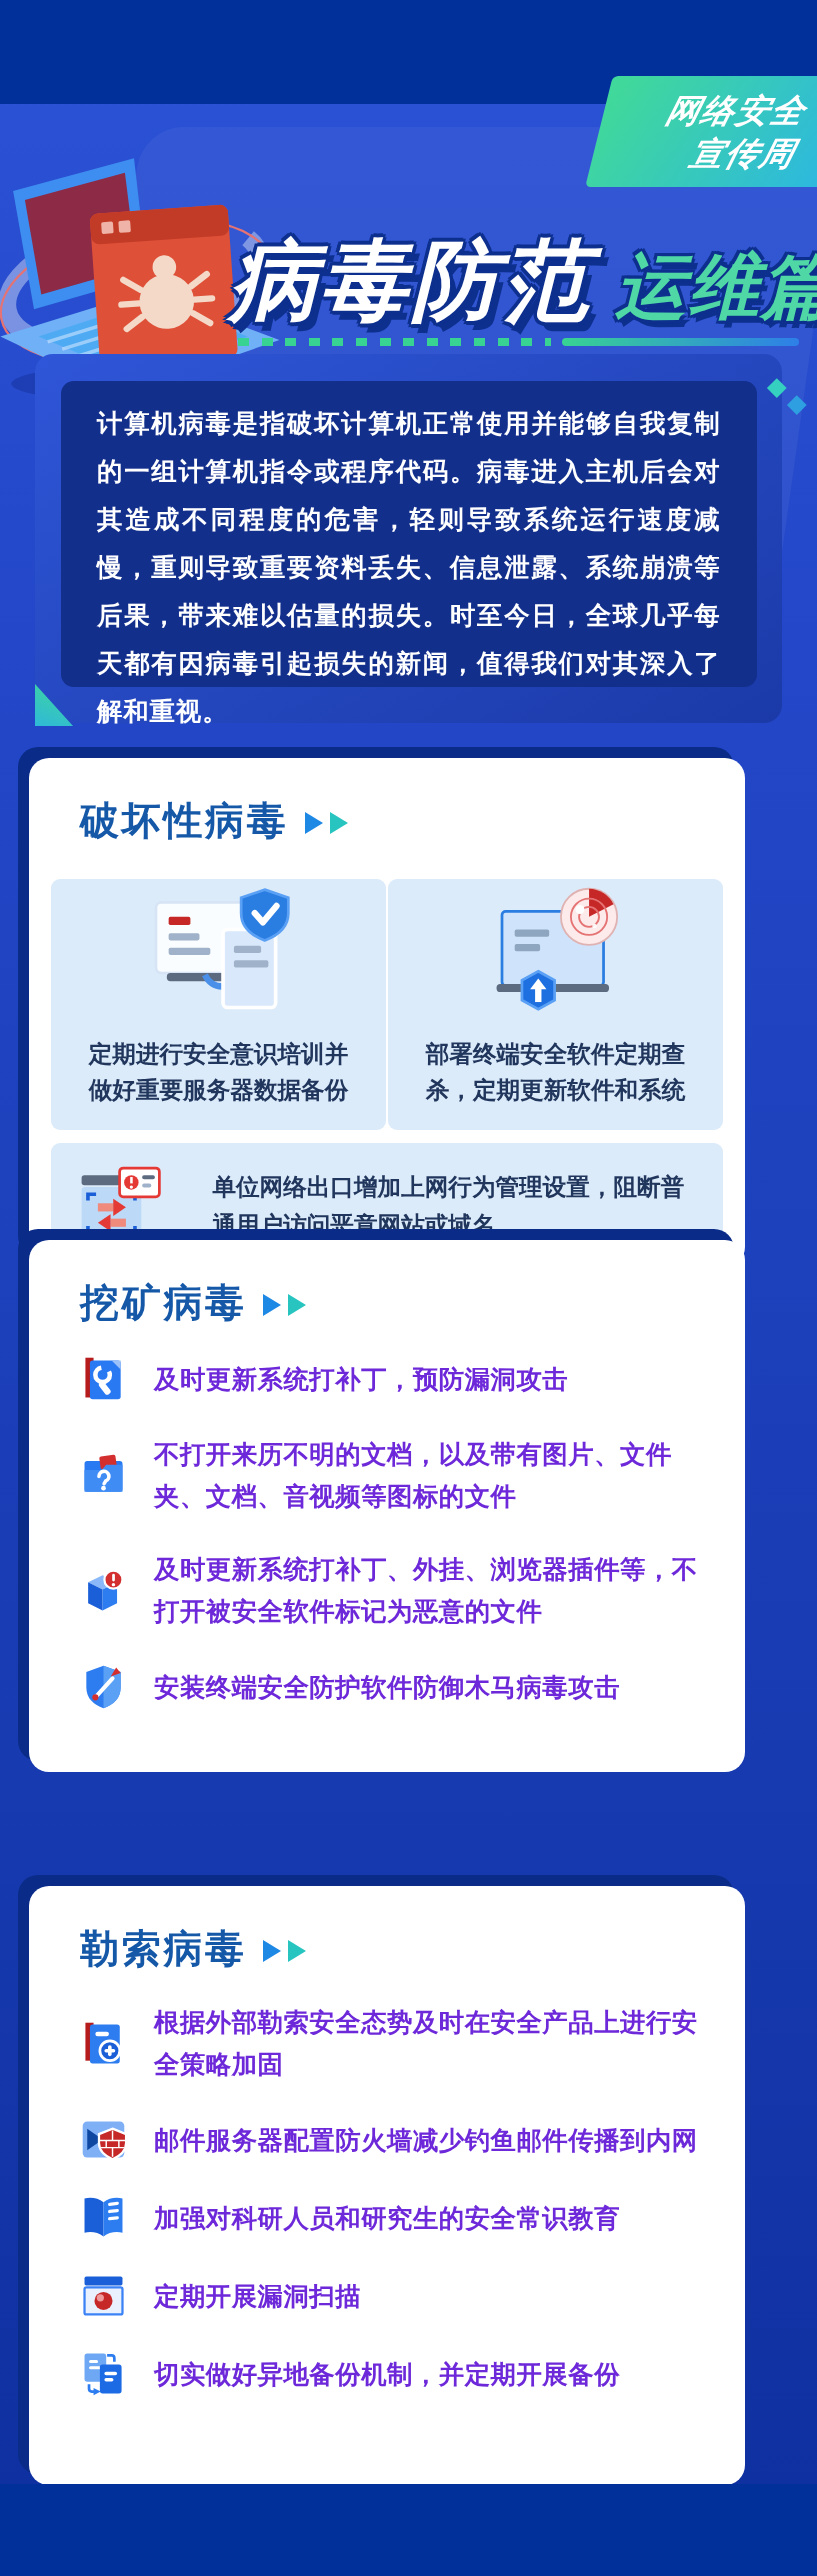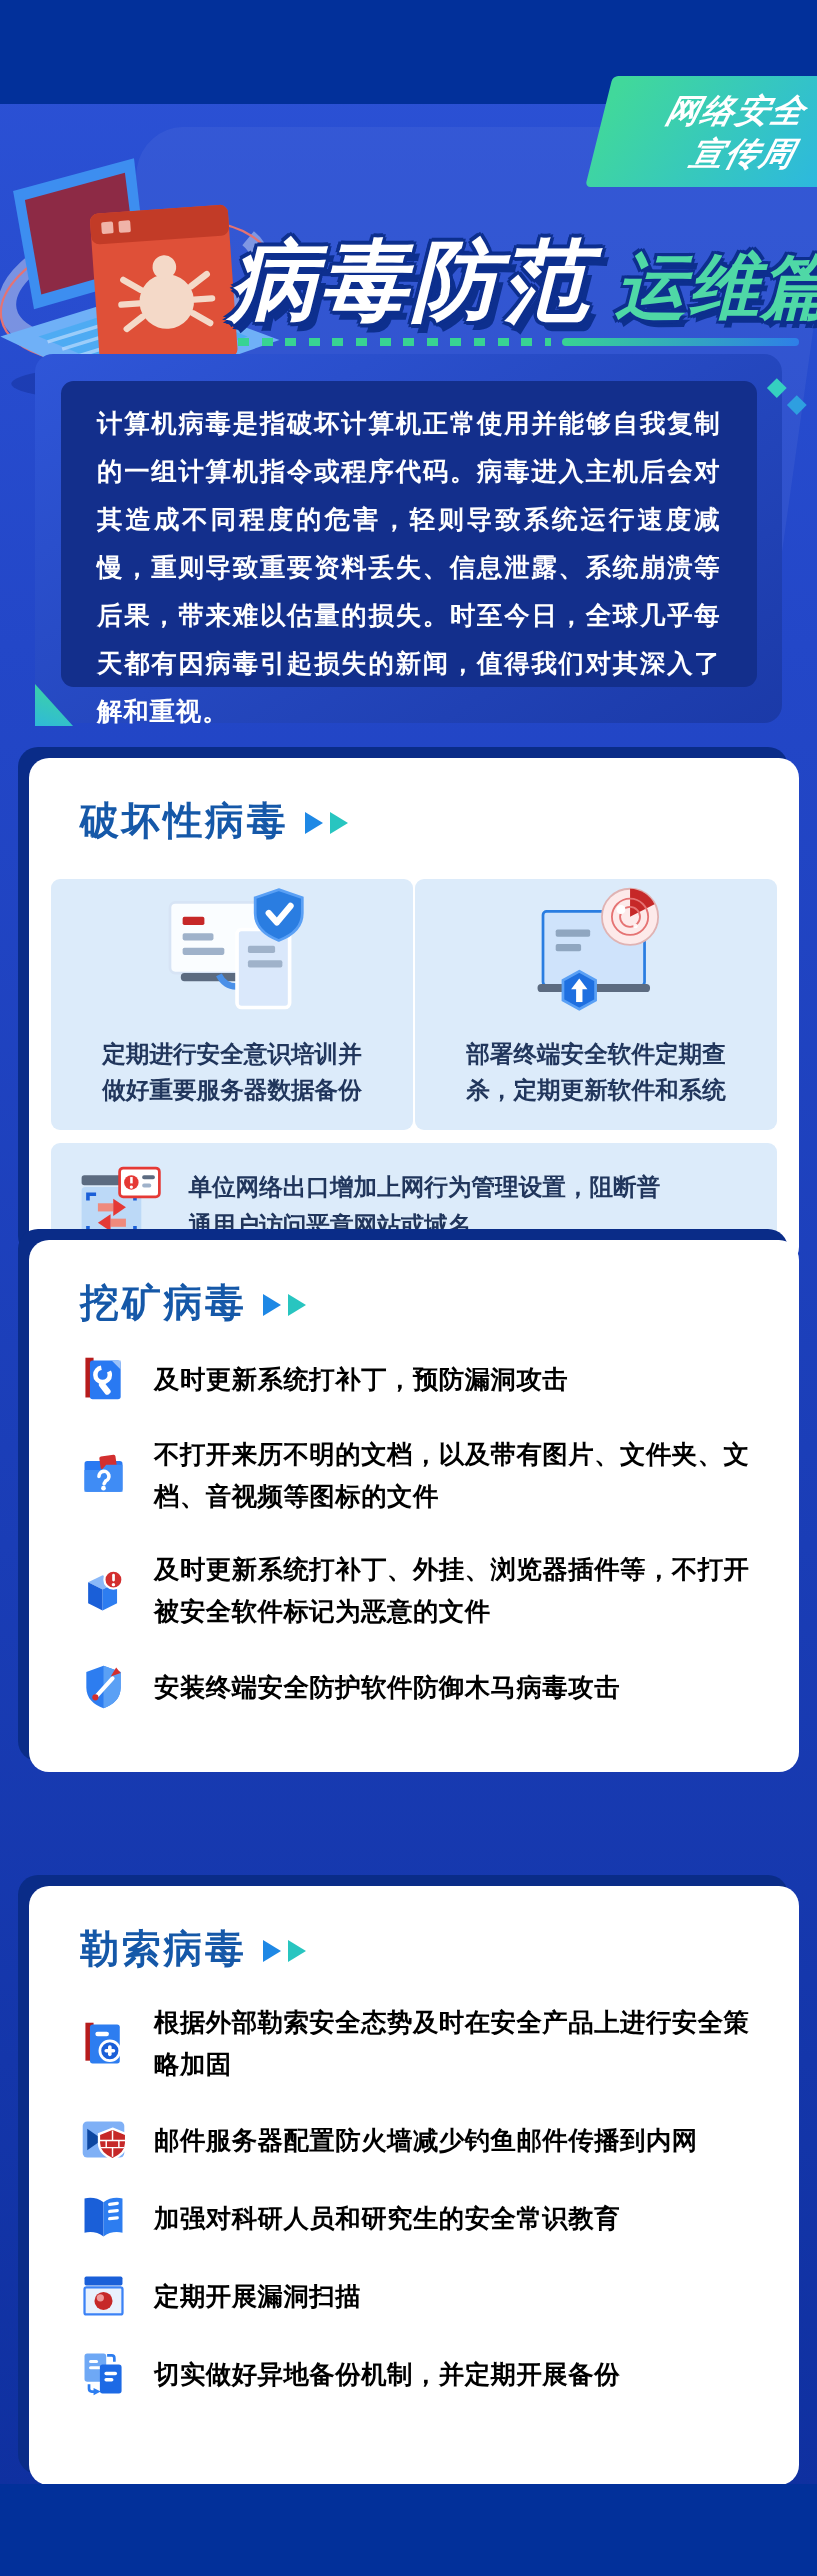--- a/index.html
+++ b/index.html
@@ -44,48 +44,48 @@
                  background:#132f8c; border-radius:12.7px; padding:18px 36px; }
   .intro-text { color:#ffffff; font-size:25.4px; line-height:48px; font-weight:600; letter-spacing:0.9px; text-align:justify; }
   .corner-tri { position:absolute; left:35px; top:684px; width:38px; height:42px;
                 background:linear-gradient(200deg,#3fd79c,#2fb9d8);
                 clip-path:polygon(0 0, 0 100%, 100% 100%); }
   .deco-diamond { position:absolute; width:13.6px; height:13.6px; transform:rotate(45deg); }
   .d1 { left:770px; top:381px; background:#35d0c0; }
   .d2 { left:790px; top:398px; background:#2e9fe0; }
 
   
-  .section-card { position:absolute; left:29px; width:770px; background:#ffffff; border-radius:20px;
+  .section-card { position:absolute; left:29px; width:716px; background:#ffffff; border-radius:20px;
                   box-shadow:-11px -11px 0 0 #0a2c88; }
   .s1 { top:758px;  height:509px; }
   .s2 { top:1240px; height:532px; }
   .s3 { top:1886px; height:599px; }
 
   .section-header { display:flex; align-items:center; gap:16.3px; padding:36px 0 0 51px; }
   .section-title { font-size:39px; font-weight:900; color:#1558a8; letter-spacing:2.7px; }
   .tri { width:0; height:0; border-top:11.8px solid transparent; border-bottom:11.8px solid transparent;
          border-left:18px solid #1e88e5; margin-top:3.6px; }
   .tri.teal { border-left-color:#28c5c0; margin-left:-9px; }
 
   
   .tile-row { display:flex; gap:2px; margin:31px 22px 0; }
   .tile { flex:1; background:#dcebfa; border-radius:9px; height:251px;
           display:flex; flex-direction:column; align-items:center; justify-content:flex-end; padding-bottom:22px; }
   .tile svg { margin-bottom:14.5px; }
   .tile-text { font-size:23.6px; line-height:36px; color:#21365c; font-weight:700; text-align:center; width:283px; }
   .wide-tile { display:flex; align-items:center; margin:12.7px 22px 0; background:#dcebfa; border-radius:9px;
-               height:127px; padding:0 27px; }
+               height:127px; padding:0 27px;gap:24px; }
   .wide-tile svg { flex-shrink:0; margin-right:25.4px; }
   .wide-text { font-size:23.6px; line-height:38px; color:#21365c; font-weight:700; max-width:490px; }
 
   
   .list { display:flex; flex-direction:column; gap:31px; padding:25.4px 35px 0 51px; }
   .row { display:flex; align-items:center; }
   .row .ic { width:47px; height:47px; flex-shrink:0; margin-right:27px; }
-  .row-text { font-size:25.4px; line-height:42px; color:#000000; font-weight:700; letter-spacing:0.5px; }
+  .row-text { font-size:25.4px; line-height:42px; color:#6d28d9; font-weight:700; letter-spacing:0.5px; }
 </style>
 </head>
 <body>
 
 <div class="page">
   <div class="top-band"></div>
   <div class="streak"></div>
 
   <div class="badge">
     <div class="badge-line">网络安全</div>

